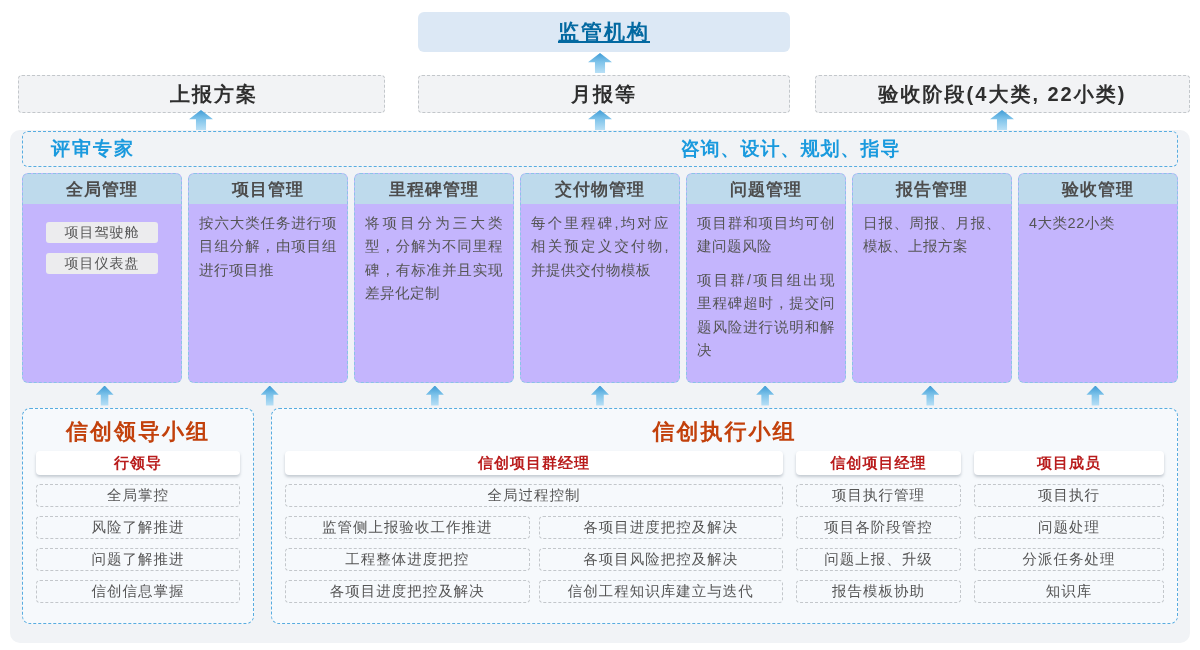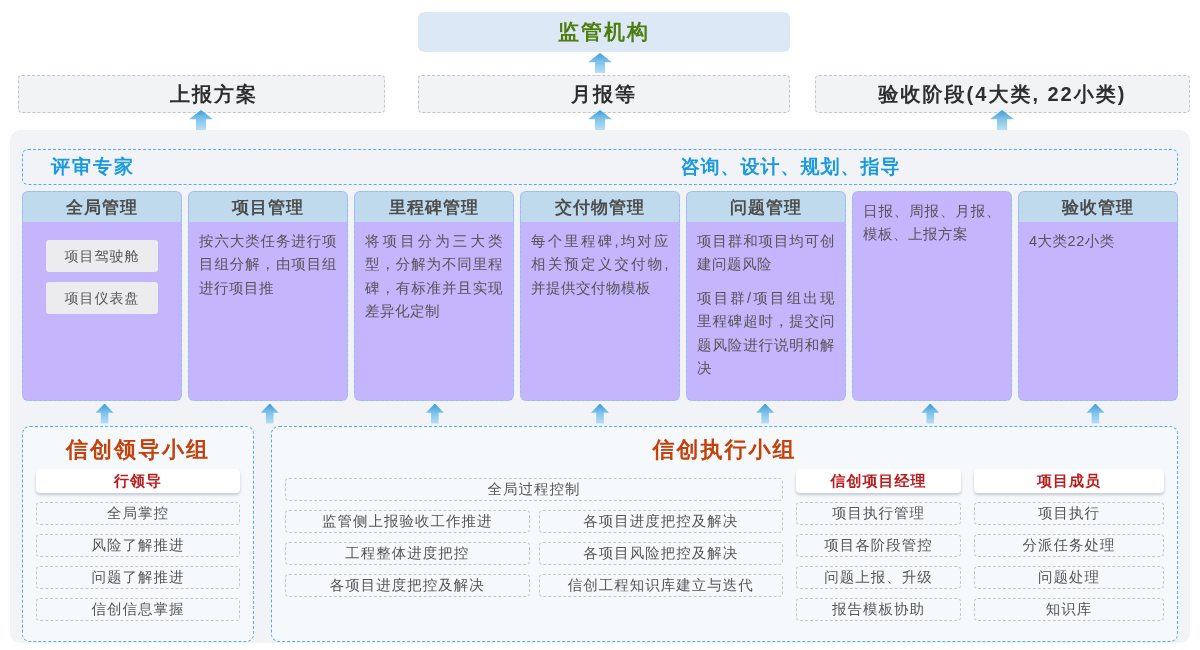--- a/index.html
+++ b/index.html
@@ -3,56 +3,56 @@
 <meta charset="utf-8">
 <style>
   * { box-sizing: border-box; margin: 0; padding: 0; }
   html,body { width:1200px; height:650px; background:#ffffff;
     font-family:"Liberation Sans","DejaVu Sans",sans-serif; }
   .page { position:relative; width:1200px; height:650px; background:#fff; overflow:hidden; }
 
   
   .regulator { position:absolute; left:418px; top:12px; width:372px; height:40px;
     background:#dce8f5; border-radius:6px; display:flex; align-items:center; justify-content:center;
-    font-size:21px; font-weight:700; color:#4d7c0f; letter-spacing:2px; }
+    font-size:21px; font-weight:700; color:#0369a1; letter-spacing:2px;text-decoration:underline; }
 
   
   .report-box { position:absolute; top:75px; height:38px; background:#f2f3f5;
     border:1px dashed #c3c7cb; border-radius:4px; display:flex; align-items:center; justify-content:center;
     font-size:20px; font-weight:700; color:#2e2e2e; letter-spacing:2px; }
   .rb1 { left:18px;  width:367px;padding-left:25px; }
   .rb2 { left:418px; width:372px; }
   .rb3 { left:815px; width:375px; }
 
   
   .arrow { width:24px; height:20px;
     background:linear-gradient(180deg,#3f9cd6 0%,#7ec3ea 45%,#b9e0f6 100%);
     clip-path:polygon(50% 0,100% 46%,71% 46%,71% 100%,29% 100%,29% 46%,0 46%); }
   .arrow.abs { position:absolute; }
 
   
   .panel { position:absolute; left:10px; top:130px; width:1180px; height:513px;
-    background:#f1f3f6; border-radius:10px; padding:19px 12px; }
+    background:#f1f3f6; border-radius:10px; padding:1px 12px; }
 
   .strip { position:relative; height:36px; border:1px dashed #57ace0; border-radius:6px; margin-bottom:6px; }
   .strip-left { position:absolute; left:28px; top:0; height:34px; line-height:34px;
     color:#1a9ade; font-weight:700; font-size:19px; letter-spacing:2px; }
   .strip-right { position:absolute; left:66.5%; top:0; transform:translateX(-50%);
     height:34px; line-height:34px; color:#1a9ade; font-weight:700; font-size:19px; letter-spacing:1px; white-space:nowrap; }
 
   
   .cols { display:flex; gap:6px; height:210px; }
   .col { flex:1; border:1px dashed #8ac4e6; border-radius:6px; background:#c4b5fd;
     overflow:hidden; display:flex; flex-direction:column; }
   .col-header { height:30px; flex:0 0 30px; background:#bedaec; display:flex; align-items:center;
     justify-content:center; font-weight:700; font-size:17px; color:#4d4d4d; letter-spacing:1px; }
   .col-body { flex:1; padding:8px 10px; font-size:14.5px; color:#555; line-height:1.62;
     text-align:justify; letter-spacing:0.5px; }
   .col-body p + p { margin-top:10px; }
-  .mini-box { height:32px; margin:10px 13px 0; background:#ececee; border-radius:3px;
+  .mini-box { height:21px; margin:10px 13px 0; background:#ececee; border-radius:3px;
     display:flex; align-items:center; justify-content:center; font-size:14px; color:#555; letter-spacing:1px; }
 
   .arrow-row { display:flex; height:25px; align-items:center; }
   .arrow-cell { flex:1; display:flex; justify-content:center; }
   .arrow-cell .arrow { width:18px; height:20px; }
 
   
   .bottom { display:flex; gap:17px; height:216px; }
   .group { border:1.5px dashed #57ace0; border-radius:8px; background:#f6f9fc; padding:6px 13px 10px; }
   .group-leader { width:232px; flex:0 0 232px; }
@@ -114,20 +114,21 @@
         <div class="col-body">每个里程碑,均对应相关预定义交付物,并提供交付物模板</div>
       </div>
       <div class="col">
         <div class="col-header">问题管理</div>
         <div class="col-body">
           <p>项目群和项目均可创建问题风险</p>
           <p>项目群/项目组出现里程碑超时，提交问题风险进行说明和解决</p>
         </div>
       </div>
       <div class="col">
+        <div class="col-header">报告管理</div>
         <div class="col-body">日报、周报、月报、模板、上报方案</div>
       </div>
       <div class="col">
         <div class="col-header">验收管理</div>
         <div class="col-body">4大类22小类</div>
       </div>
     </div>
 
     <div class="arrow-row">
       <div class="arrow-cell">
@@ -162,20 +163,21 @@
         <div class="item">风险了解推进</div>
         <div class="item">问题了解推进</div>
         <div class="item">信创信息掌握</div>
       </div>
 
       <div class="group group-exec">
         <div class="group-title">信创执行小组</div>
         <div class="exec-cols">
 
           <div class="sub-left">
+            <div class="role-box">信创项目群经理</div>
             <div class="item">全局过程控制</div>
             <div class="grid2">
               <div class="item">监管侧上报验收工作推进</div>
               <div class="item">各项目进度把控及解决</div>
               <div class="item">工程整体进度把控</div>
               <div class="item">各项目风险把控及解决</div>
               <div class="item">各项目进度把控及解决</div>
               <div class="item">信创工程知识库建立与迭代</div>
             </div>
           </div>
@@ -184,22 +186,22 @@
             <div class="role-box">信创项目经理</div>
             <div class="item">项目执行管理</div>
             <div class="item">项目各阶段管控</div>
             <div class="item">问题上报、升级</div>
             <div class="item">报告模板协助</div>
           </div>
 
           <div class="sub-right">
             <div class="role-box">项目成员</div>
             <div class="item">项目执行</div>
+            <div class="item">问题处理</div>
             <div class="item">分派任务处理</div>
-            <div class="item">问题处理</div>
             <div class="item">知识库</div>
           </div>
 
         </div>
       </div>
 
     </div>
   </div>
 </div>
 

